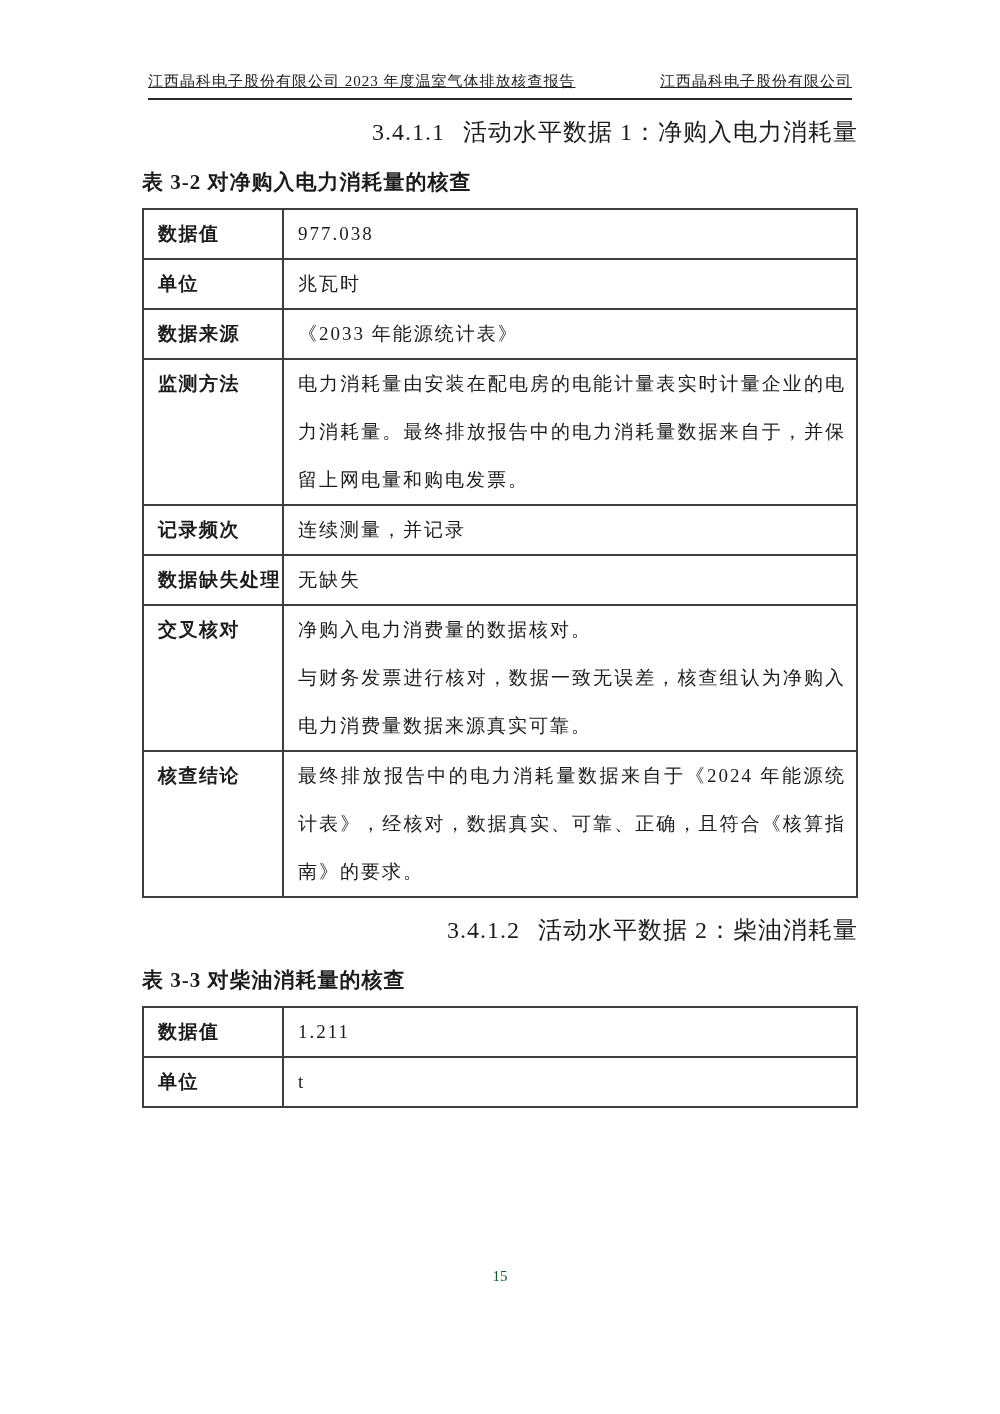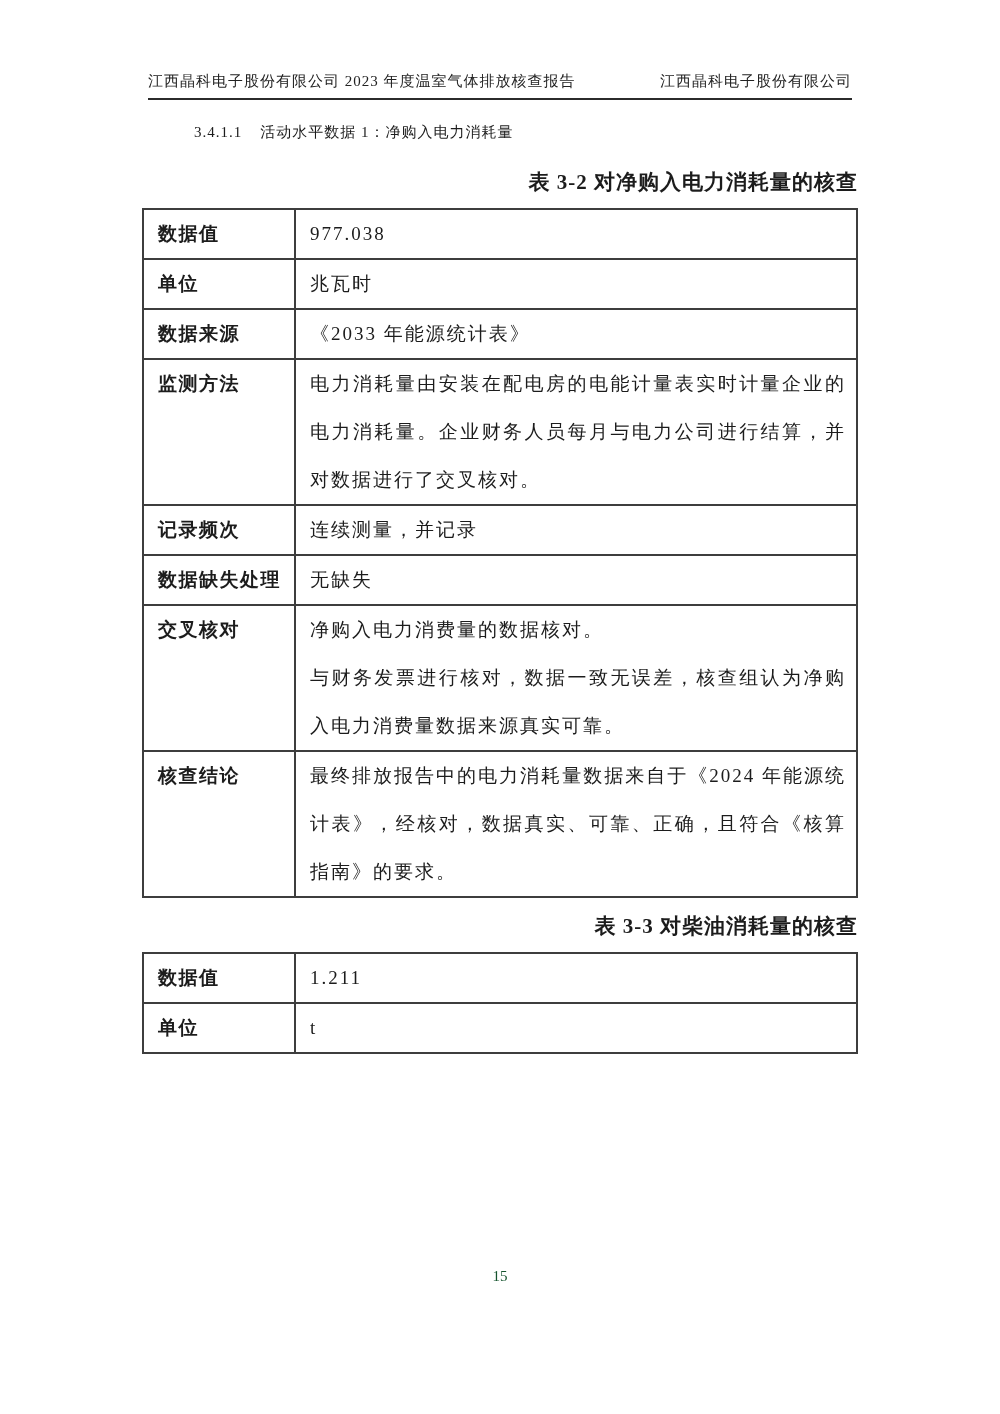--- a/index.html
+++ b/index.html
@@ -18,57 +18,59 @@
   .page-header {
     margin: 72px 148px 0 148px;
     display: flex;
     justify-content: space-between;
     align-items: flex-end;
     font-size: 15px;
     letter-spacing: 1px;
     padding-bottom: 7px;
     border-bottom: 2px solid #2b2b2b;
     color: #222222;
+    text-decoration: underline;
   }
   
   .content { margin: 0 142px; width: 716px; }
   .body-para { margin-top: 14px; font-size: 21px; line-height: 55px; letter-spacing: 1px; }
   .body-para .jline { text-align: justify; text-align-last: justify; }
   .section-heading {
     margin-top: 10px;
     padding-left: 52px;
-    font-size: 15px;
+    font-size: 24px;
     line-height: 44px;
     letter-spacing: 1px;
     white-space: nowrap;
+    text-align: right;
   }
   .section-heading .sec-num { margin-right: 18px; }
   .table-caption {
     margin-top: 12px;
-    text-align: right;
+    text-align: left;
     font-weight: bold;
     font-size: 21px;
     line-height: 32px;
     letter-spacing: 1px;
   }
   table.vtable {
     margin-top: 10px;
     width: 716px;
     border-collapse: collapse;
     table-layout: fixed;
   }
   table.vtable td {
     border: 2px solid #3d3d3d;
     vertical-align: top;
     font-size: 19px;
     line-height: 48px;
     padding: 0 10px 0 14px;
   }
   td.cell-label {
-    width: 152px;
+    width: 140px;
     font-weight: bold;
     letter-spacing: 1.5px;
     white-space: nowrap;
     overflow: hidden;
   }
   td.cell-value {
     letter-spacing: 2px;
     text-align: justify;
     white-space: pre-line;
   }
@@ -110,21 +112,21 @@
         <tr>
           <td class="cell-label">单位</td>
           <td class="cell-value">兆瓦时</td>
         </tr>
         <tr>
           <td class="cell-label">数据来源</td>
           <td class="cell-value">《2033 年能源统计表》</td>
         </tr>
         <tr>
           <td class="cell-label">监测方法</td>
-          <td class="cell-value">电力消耗量由安装在配电房的电能计量表实时计量企业的电力消耗量。企业财务人员每月与电力公司进行结算，并对数据进行了交叉核对。</td>
+          <td class="cell-value">电力消耗量由安装在配电房的电能计量表实时计量企业的电力消耗量。最终排放报告中的电力消耗量数据来自于，并保留上网电量和购电发票。</td>
         </tr>
         <tr>
           <td class="cell-label">记录频次</td>
           <td class="cell-value">连续测量，并记录</td>
         </tr>
         <tr>
           <td class="cell-label">数据缺失处理</td>
           <td class="cell-value">无缺失</td>
         </tr>
         <tr>
@@ -132,20 +134,23 @@
           <td class="cell-value">净购入电力消费量的数据核对。
 与财务发票进行核对，数据一致无误差，核查组认为净购入电力消费量数据来源真实可靠。</td>
         </tr>
         <tr>
           <td class="cell-label">核查结论</td>
           <td class="cell-value">最终排放报告中的电力消耗量数据来自于《2024 年能源统计表》，经核对，数据真实、可靠、正确，且符合《核算指南》的要求。</td>
         </tr>
       </tbody>
     </table>
 
+    <div class="section-heading">
+      <span class="sec-num">3.4.1.2</span><span>活动水平数据 2：柴油消耗量</span>
+    </div>
 
     <div class="table-caption">表 3-3 对柴油消耗量的核查</div>
 
     <table class="vtable">
       <tbody>
         <tr>
           <td class="cell-label">数据值</td>
           <td class="cell-value">1.211</td>
         </tr>
         <tr>

